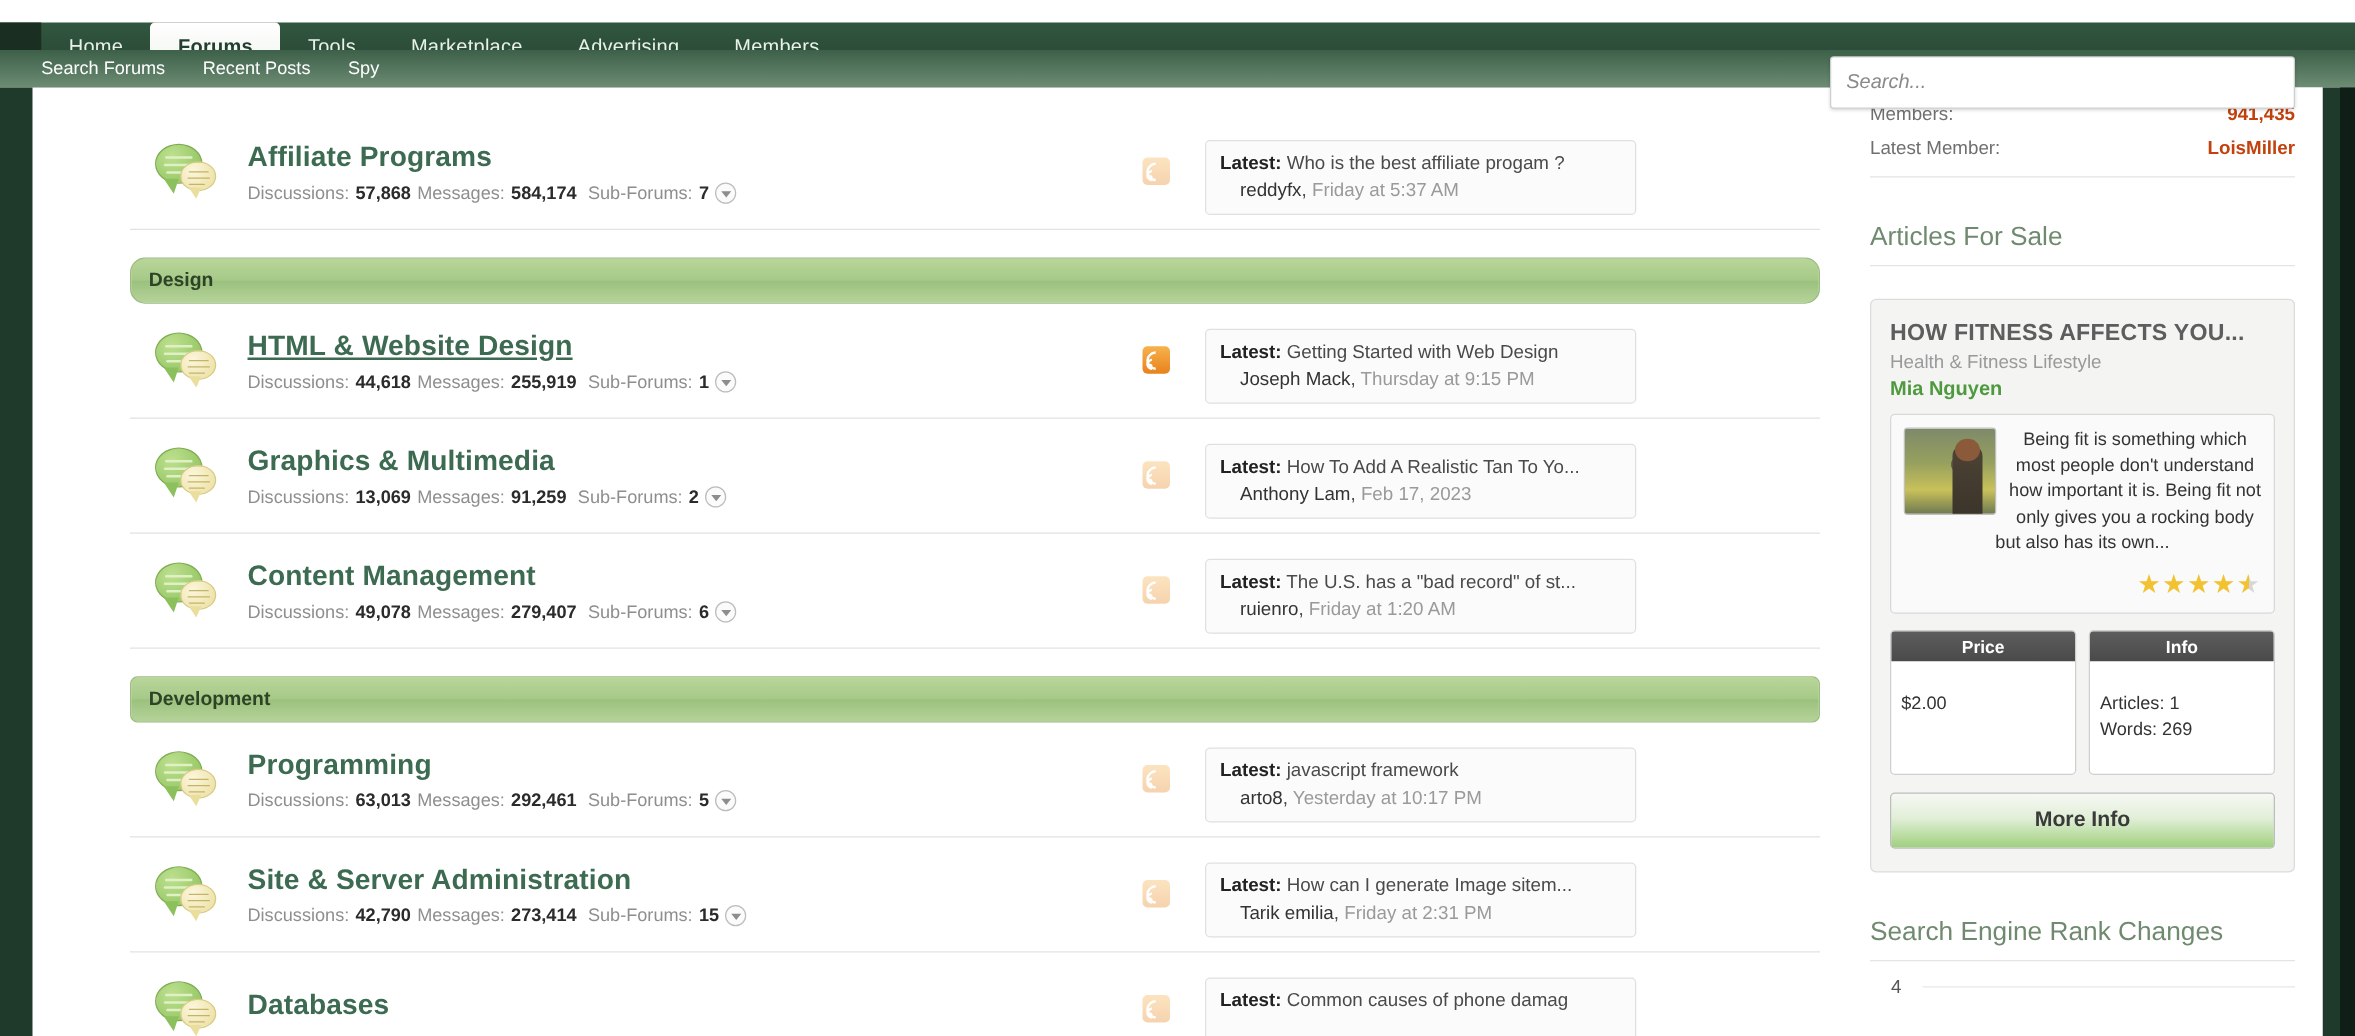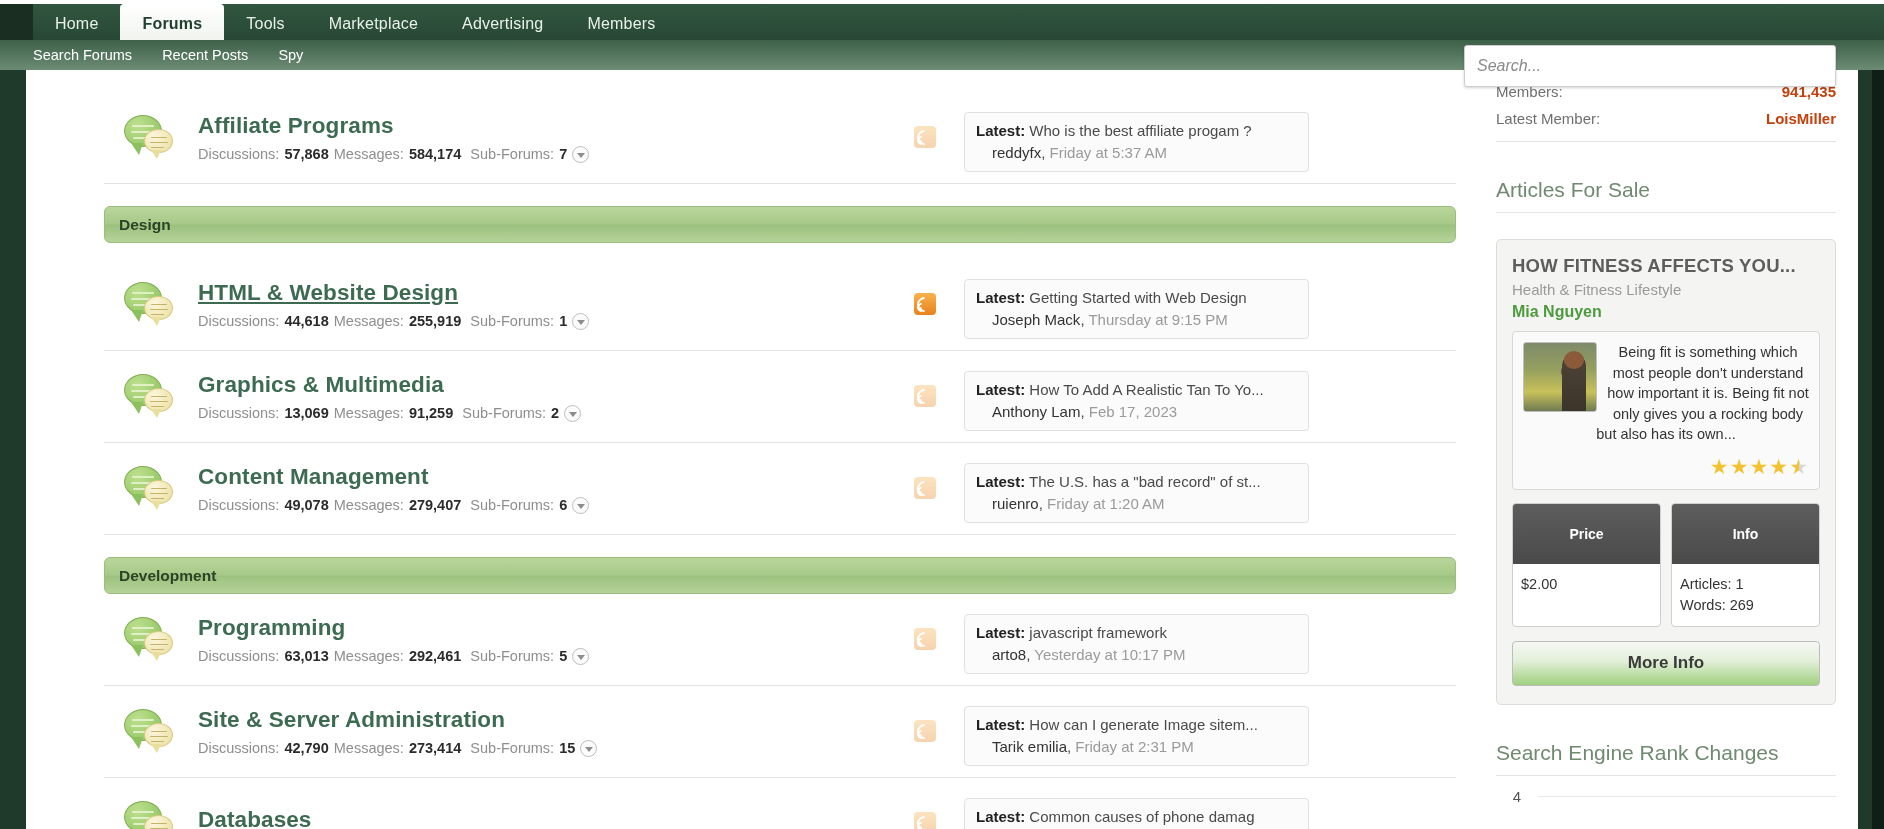--- a/index.html
+++ b/index.html
@@ -6,21 +6,21 @@
   html, body {
     margin: 0; padding: 0;
     width: 1884px; height: 829px;
     overflow: hidden;
     background: #ffffff;
     font-family: "Liberation Sans", sans-serif;
   }
 
   
   .topnav {
-    position: absolute; left: 0; top: 4px;
+    position: absolute; left: 0; top: 18px;
     width: 1884px; height: 40px;
     background: #2c4f3c;
     background: linear-gradient(to bottom, #31563f 0%, #274634 100%);
     display: flex; align-items: stretch;
   }
   .topnav .edge { width: 33px; background: #1a2e22; }
   .nav-tab {
     padding: 0 22px;
     display: flex; align-items: center;
     color: #e8f1e8;
@@ -301,23 +301,23 @@
     background: linear-gradient(to right, #f2c230 50%, #d6d6d6 50%);
     -webkit-background-clip: text; background-clip: text;
     color: transparent;
   }
 
   .meta-cols { display: flex; gap: 10px; margin-top: 13px; }
   .meta-col { flex: 1; border: 1px solid #cfcfcf; border-radius: 4px; overflow: hidden; background: #fff; }
   .meta-head {
     background: linear-gradient(to bottom, #5d5d5d, #4a4a4a);
     color: #fff; font-size: 14px; font-weight: bold;
-    text-align: center; padding: 22px 0;
-  }
-  .meta-body { padding: 10px 8px; font-size: 14.5px; color: #333; line-height: 1.45; min-height: 46px; }
+    text-align: center; padding: 4px 0;
+  }
+  .meta-body { padding: 24px 8px; font-size: 14.5px; color: #333; line-height: 1.45; min-height: 46px; }
 
   .more-info-btn {
     margin-top: 14px;
     height: 45px;
     border: 1px solid #bdbdbd;
     border-radius: 4px;
     background: linear-gradient(to bottom, #f6f8f4 0%, #e2efd8 45%, #9fd07e 100%);
     display: flex; align-items: center; justify-content: center;
     font-size: 17px; font-weight: bold; color: #3a3a3a;
     cursor: pointer;
@@ -400,21 +400,21 @@
         <div class="rss-icon">
           <span class="dot"></span>
           <span class="arc1"></span>
           <span class="arc2"></span>
         </div>
         <div class="latest-box">
           <div class="latest-line1"><b>Latest:</b> <span>Who is the best affiliate progam ?</span></div>
           <div class="latest-line2"><span class="latest-author">reddyfx</span>, <span class="latest-date">Friday at 5:37 AM</span></div>
         </div>
       </div>
-      <div class="cat-header" style="margin-top: 22px; margin-bottom: 16px;">Design</div>
+      <div class="cat-header" style="margin-top: 22px; margin-bottom: 0px; border-radius: 12px;">Design</div>
       <div class="forum-row">
         <div class="node-icon">
           <div class="bubble-a">
             <span class="ln l1"></span>
             <span class="ln l2"></span>
             <span class="ln l3"></span>
           </div>
           <div class="bubble-b">
             <span class="ln l1"></span>
             <span class="ln l2"></span>

